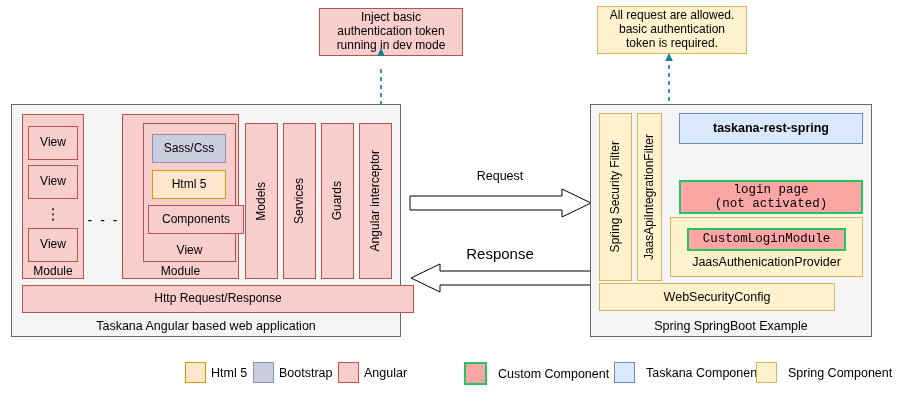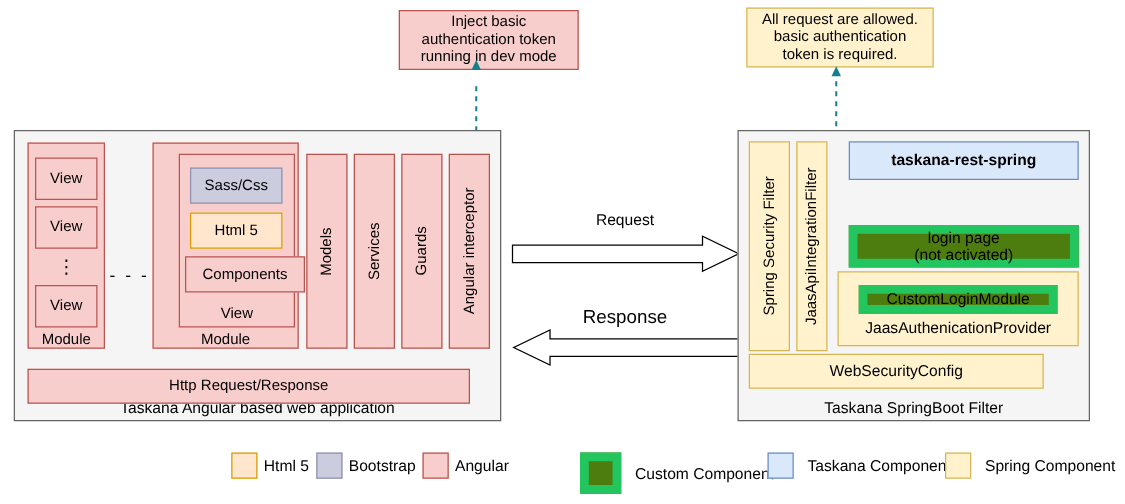--- a/index.html
+++ b/index.html
@@ -20,21 +20,21 @@
     text-align: center; line-height: 1.15;
   }
 
   
   .angular-box   { background: #f8cecc; border: 1px solid #b85450; }
   .angular-fill  { background: #f8cecc; border: 1px solid #b85450; }
   .html5-box     { background: #ffe6cc; border: 1px solid #d79b00; }
   .bootstrap-box { background: #ccccdf; border: 1px solid #9090b0; }
   .spring-box    { background: #fff2cc; border: 1px solid #d6b656; }
   .taskana-box   { background: #dae8fc; border: 1px solid #6c8ebf; }
-  .custom-box    { background: #4d7c0f; border: 7px solid #22c55e; }
+  .custom-box    { background: #fca5a5; border: 2px solid #22c55e; font-family: Liberation Mono, monospace; }
   .panel         { background: #f5f5f5; border: 1px solid #666666; }
 
   .vtext {
     writing-mode: vertical-rl;
     transform: rotate(180deg);
     white-space: nowrap;
   }
 
   .callout-angular { background: #f8cecc; border: 1px solid #b85450; }
   .callout-spring  { background: #fff2cc; border: 1px solid #d6b656; }
@@ -122,41 +122,41 @@
 <div class="abs angular-box ctr" style="left:283px; top:123px; width:33px; height:156px;">
   <span class="vtext">Services</span>
 </div>
 <div class="abs angular-box ctr" style="left:321px; top:123px; width:33px; height:156px;">
   <span class="vtext">Guards</span>
 </div>
 <div class="abs angular-box ctr" style="left:359px; top:123px; width:33px; height:156px;">
   <span class="vtext">Angular interceptor</span>
 </div>
 
-<div class="abs angular-box ctr" style="left:22px; top:295px; width:354px; height:28px;">
+<div class="abs angular-box ctr" style="left:22px; top:285px; width:392px; height:28px;">
   <span>Http Request/Response</span>
 </div>
 
 <div class="abs ctr" style="left:430px; top:168px; width:140px; height:16px; font-size:12.5px;">
   <span>Request</span>
 </div>
 <svg class="abs" style="left:410px; top:188px; width:182px; height:30px;" viewBox="0 0 182 30">
   <polygon points="0,8 152,8 152,1 181,15 152,29 152,22 0,22" fill="#ffffff" stroke="#000000" stroke-width="1"></polygon>
 </svg>
 
 <div class="abs ctr" style="left:430px; top:246px; width:140px; height:16px; font-size:15px;">
   <span>Response</span>
 </div>
 <svg class="abs" style="left:410px; top:263px; width:182px; height:30px;" viewBox="0 0 182 30">
   <polygon points="182,8 30,8 30,1 1,15 30,29 30,22 182,22" fill="#ffffff" stroke="#000000" stroke-width="1"></polygon>
 </svg>
 
 <div class="abs panel" style="left:590px; top:104px; width:282px; height:233px;"></div>
 
-<div class="abs ctr" style="left:590px; top:318px; width:282px; height:16px; font-size:12.5px;">Taskana SpringBoot Filter</div>
+<div class="abs ctr" style="left:590px; top:318px; width:282px; height:16px; font-size:12.5px;">Spring SpringBoot Example</div>
 
 <div class="abs spring-box ctr" style="left:599px; top:113px; width:33px; height:168px;">
   <span class="vtext">Spring Security Filter</span>
 </div>
 <div class="abs spring-box ctr" style="left:637px; top:113px; width:25px; height:168px;">
   <span class="vtext">JaasApiIntegrationFilter</span>
 </div>
 
 <div class="abs taskana-box ctr" style="left:679px; top:113px; width:184px; height:31px; font-size:12.5px;font-weight:bold;">
   <span>taskana-rest-spring</span>

